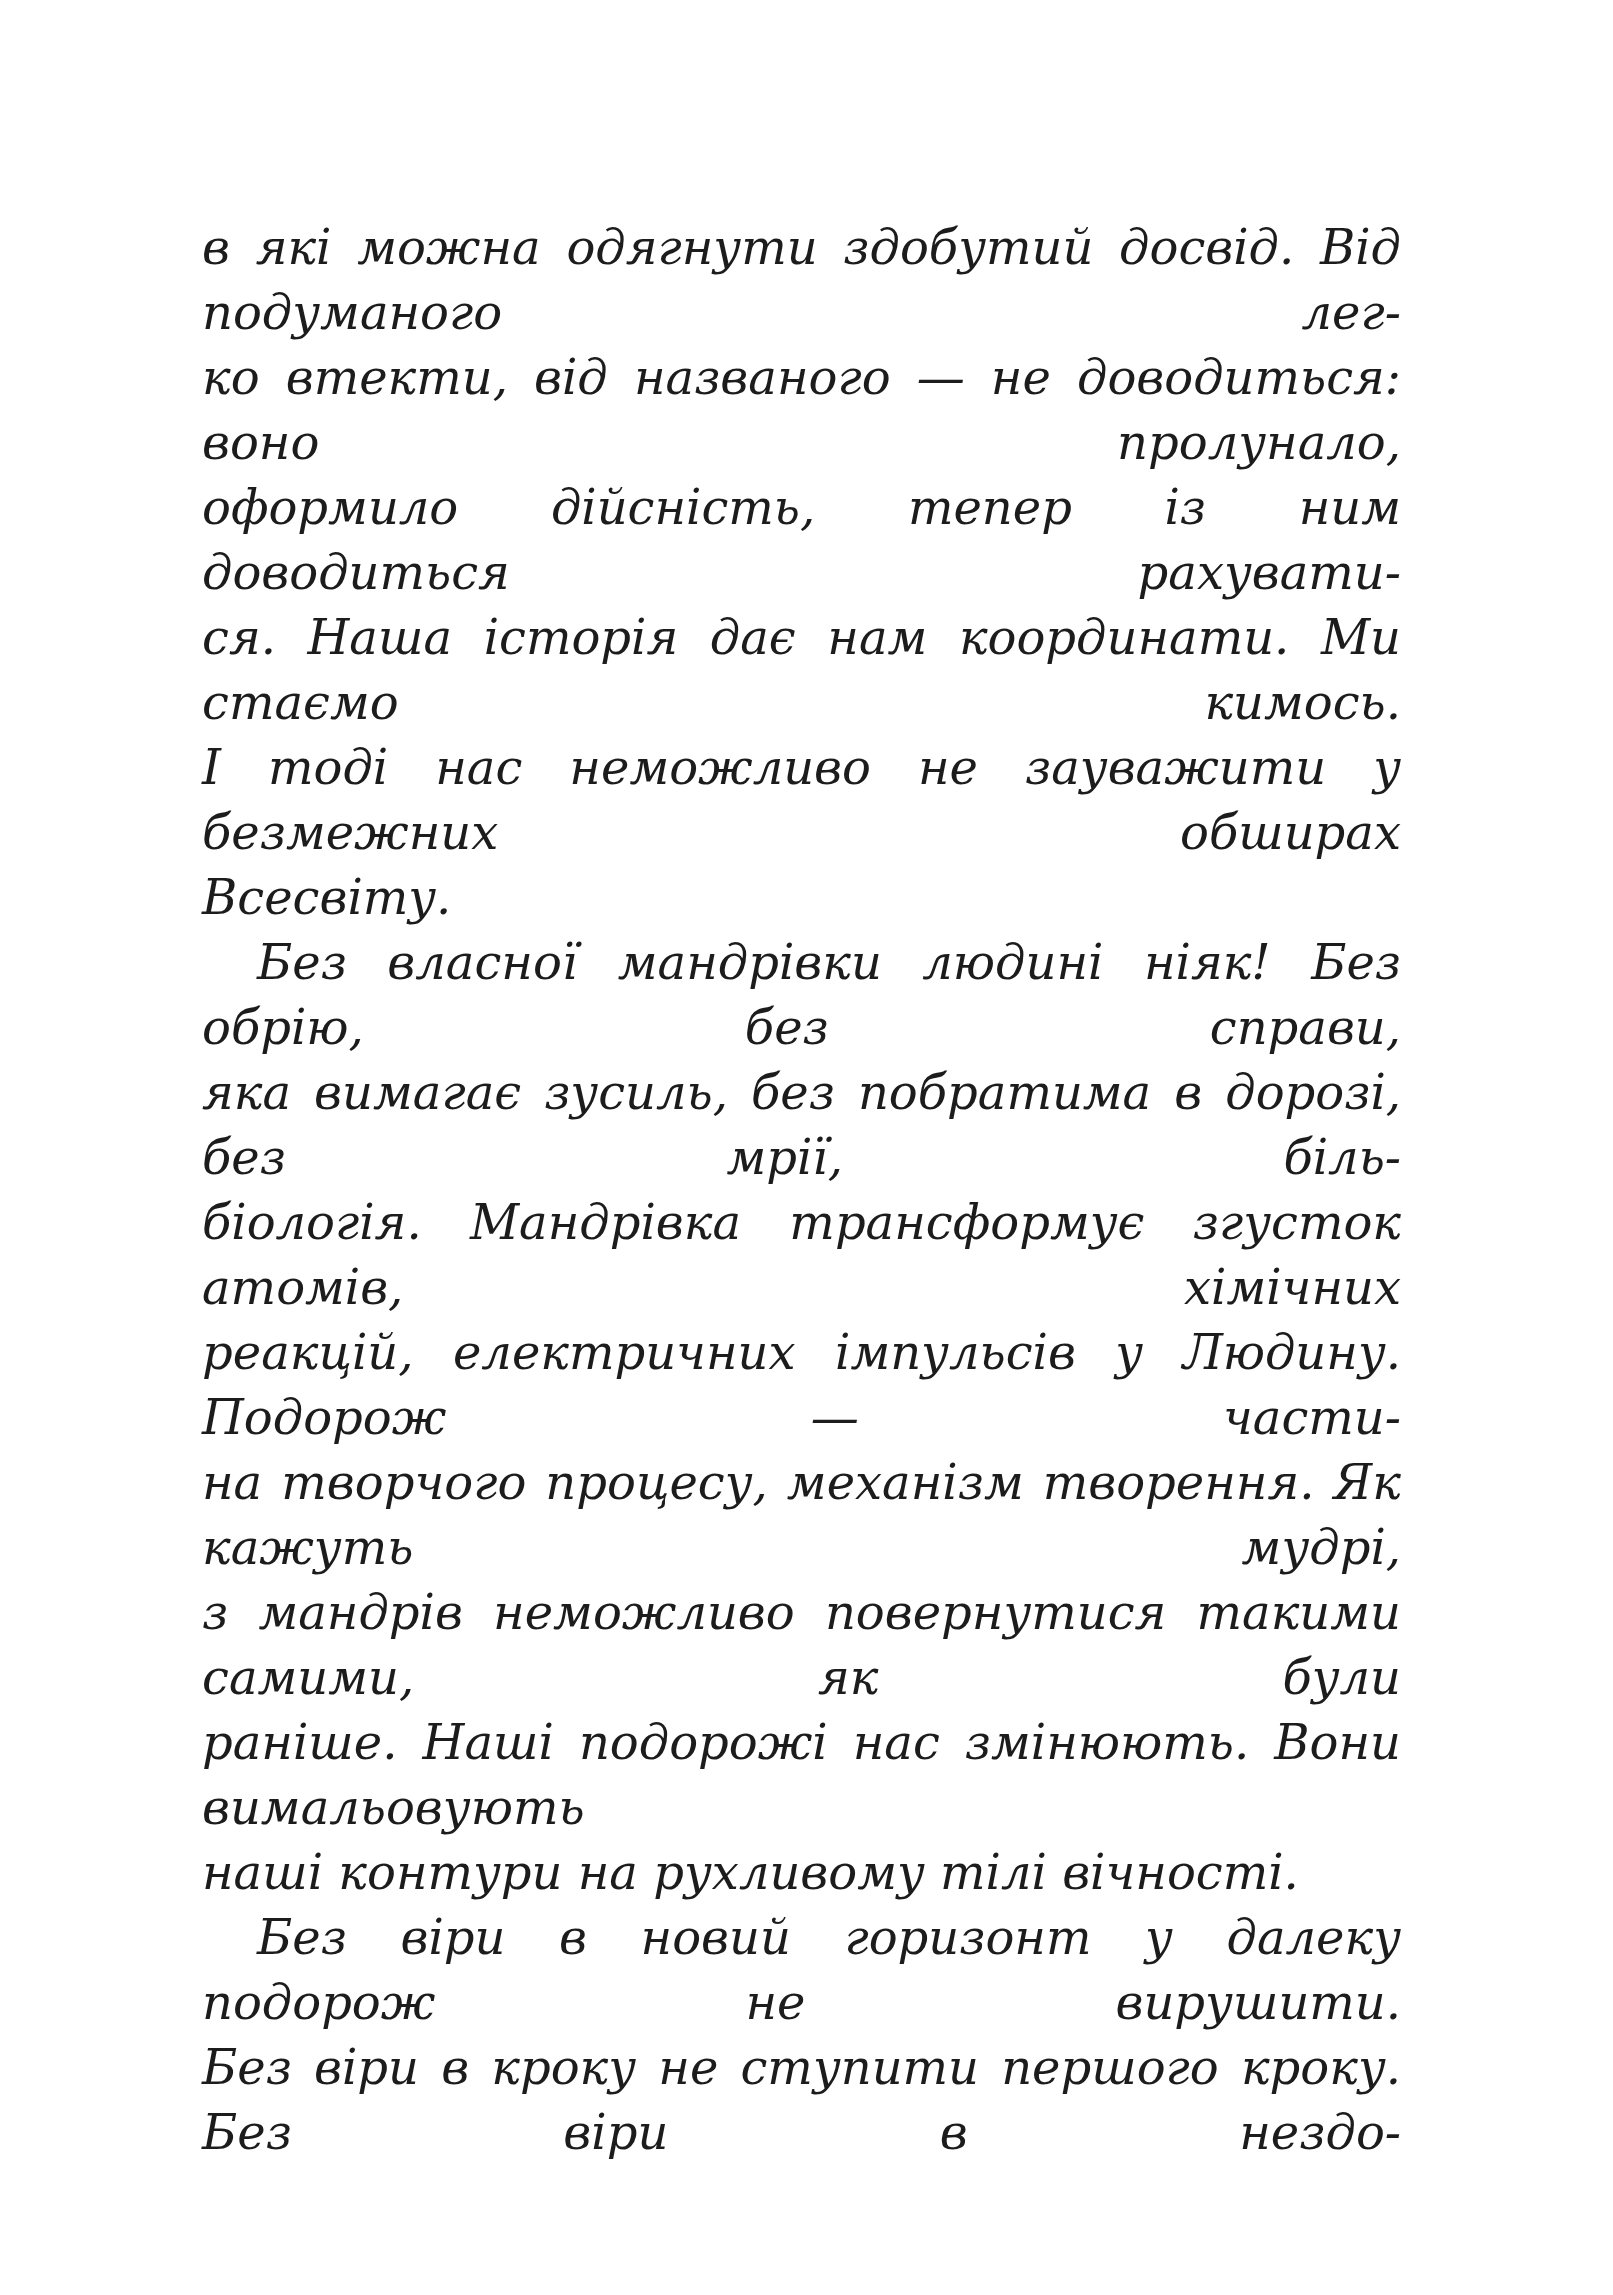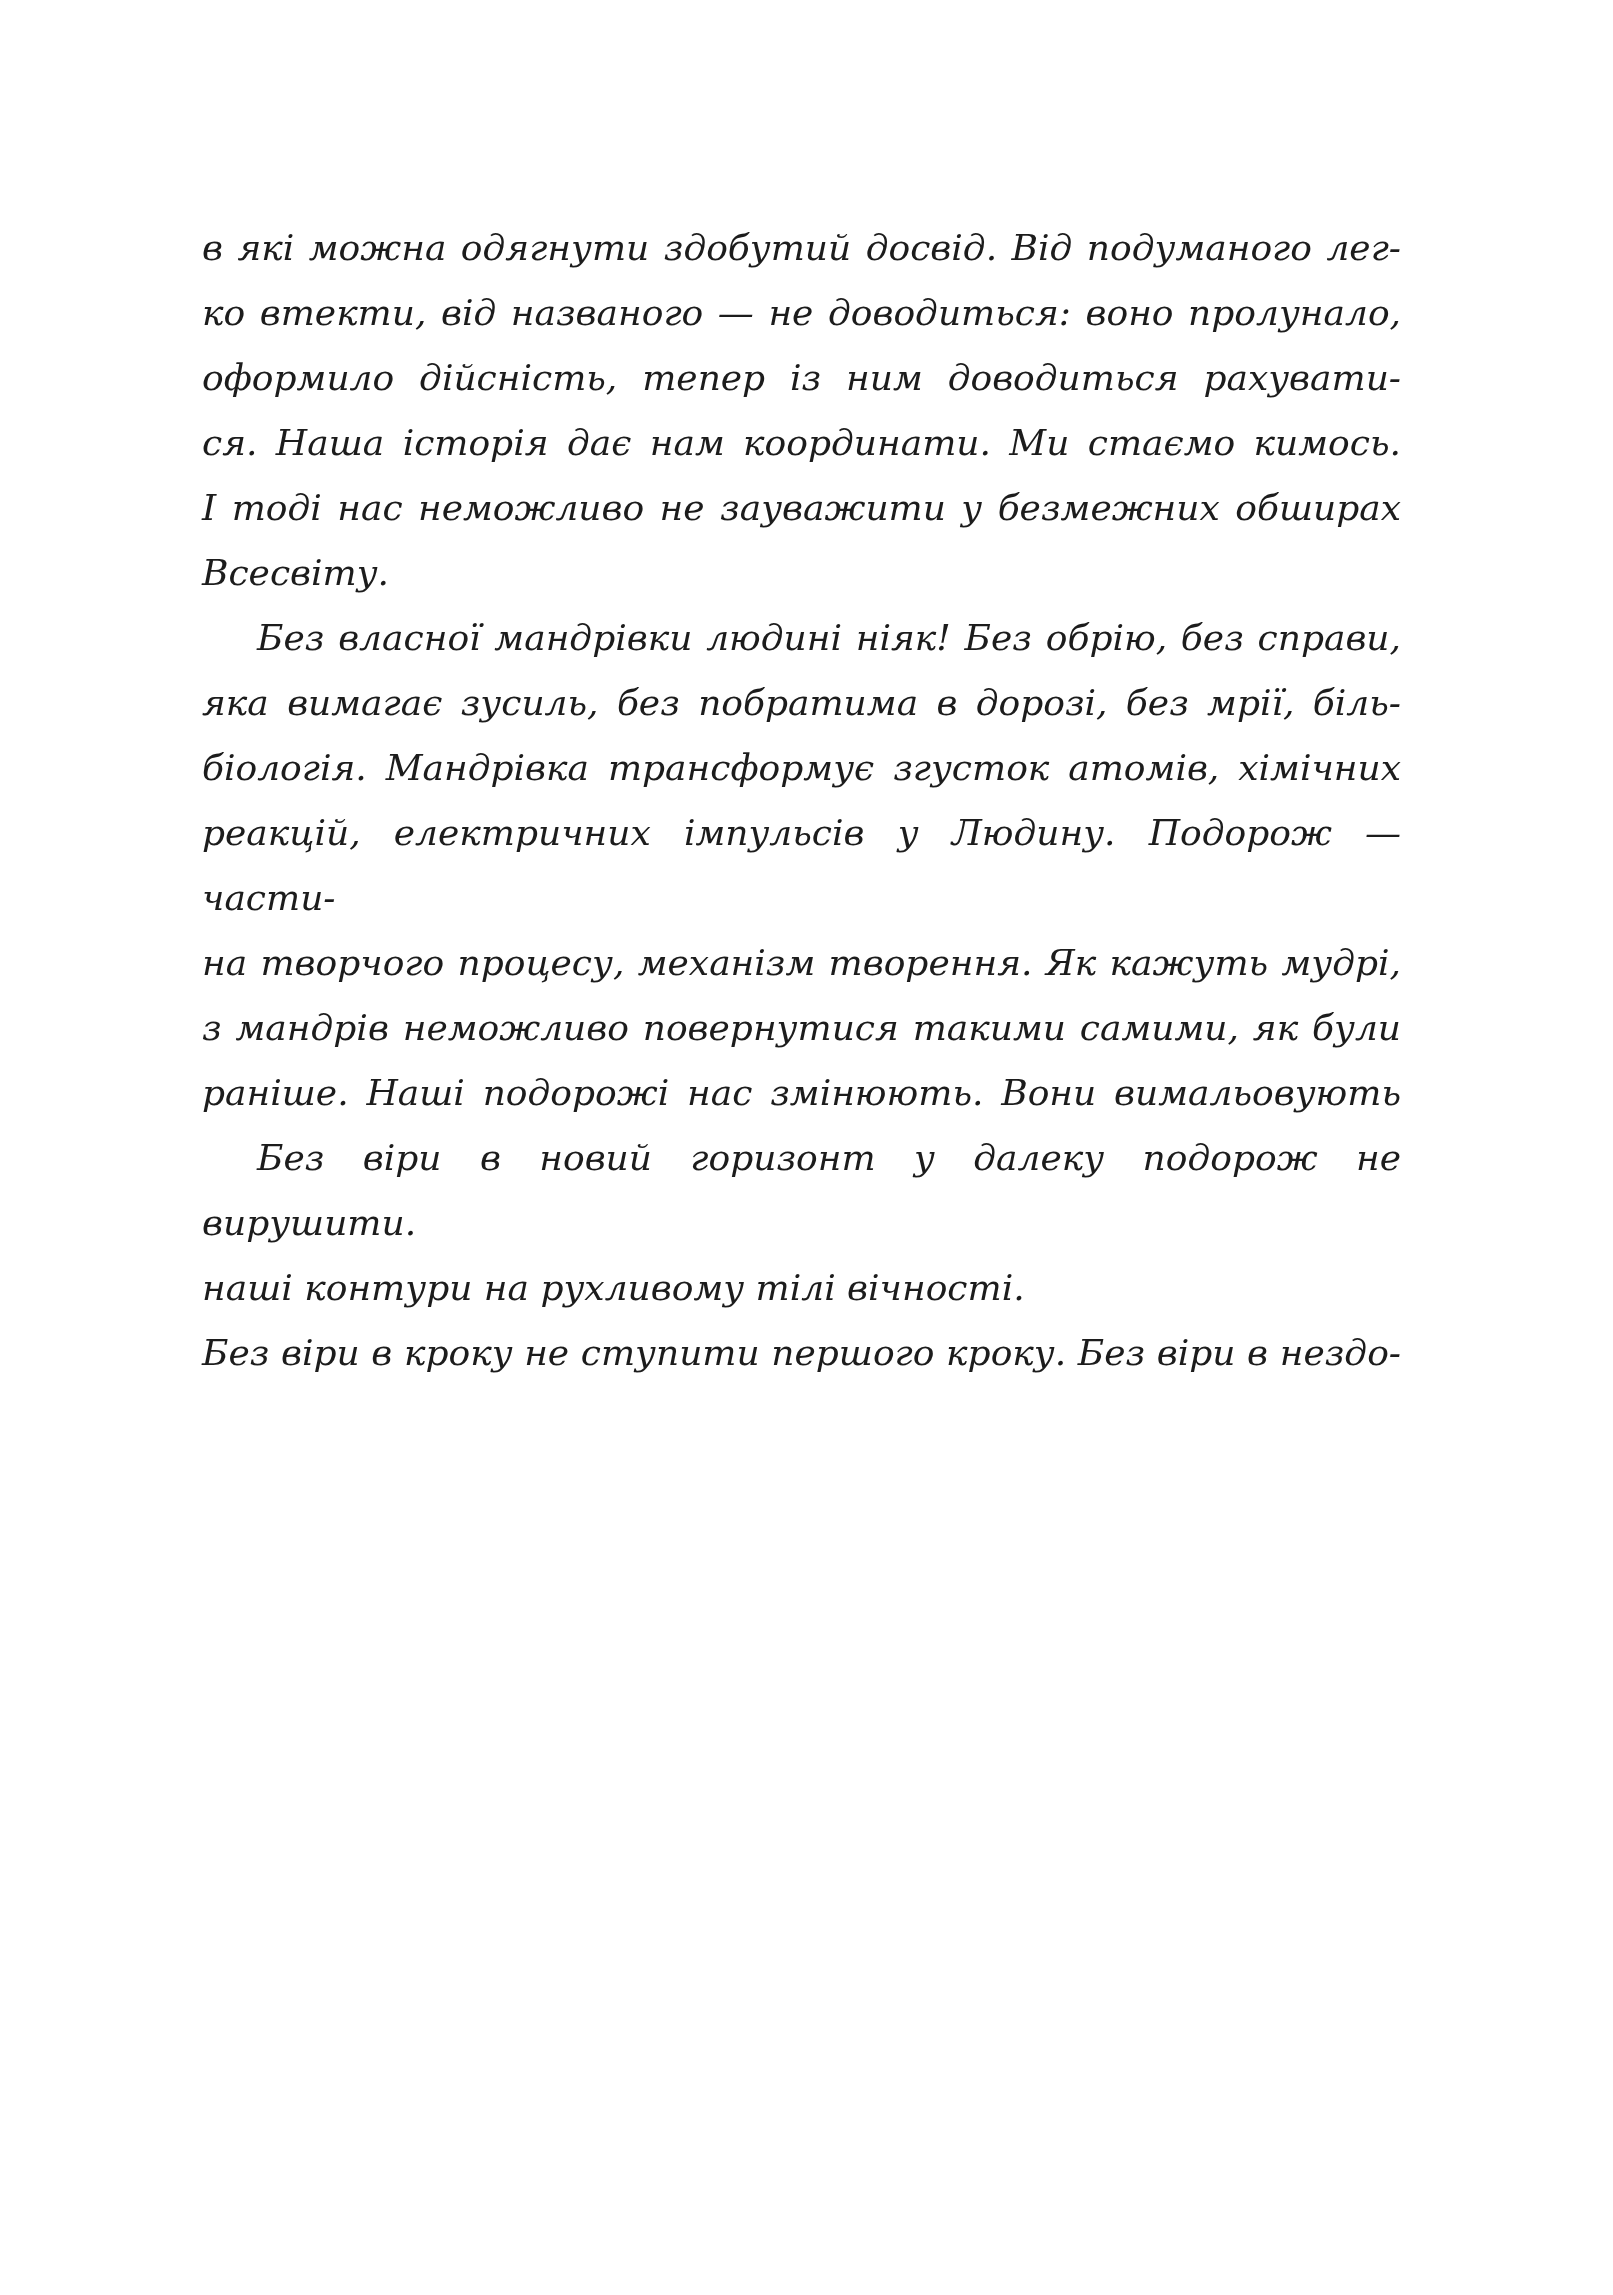--- a/index.html
+++ b/index.html
@@ -6,21 +6,21 @@
   body { background: #ffffff; }
   .page {
     position: relative;
     width: 1605px;
     height: 2295px;
     background: #ffffff;
     box-sizing: border-box;
     padding: 215px 204px 0 202px;
     font-family: "DejaVu Serif", serif;
     font-style: italic;
-    font-size: 36px;
+    font-size: 48px;
     line-height: 65px;
     color: #1c1c1c;
   }
   .textblock { width: 100%; }
   .line {
     text-align: justify;
     text-align-last: justify;
   }
   .line.end {
     text-align-last: left;
@@ -40,18 +40,18 @@
     <div class="line">ся. Наша історія дає нам координати. Ми стаємо кимось.</div>
     <div class="line">І тоді нас неможливо не зауважити у безмежних обширах</div>
     <div class="line end">Всесвіту.</div>
     <div class="line indent">Без власної мандрівки людині ніяк! Без обрію, без справи,</div>
     <div class="line">яка вимагає зусиль, без побратима в дорозі, без мрії, біль-</div>
     <div class="line">біологія. Мандрівка трансформує згусток атомів, хімічних</div>
     <div class="line">реакцій, електричних імпульсів у Людину. Подорож — части-</div>
     <div class="line">на творчого процесу, механізм творення. Як кажуть мудрі,</div>
     <div class="line">з мандрів неможливо повернутися такими самими, як були</div>
     <div class="line">раніше. Наші подорожі нас змінюють. Вони вимальовують</div>
+    <div class="line end">наші контури на рухливому тілі вічності.</div>
     <div class="line indent">Без віри в новий горизонт у далеку подорож не вирушити.</div>
-    <div class="line end">наші контури на рухливому тілі вічності.</div>
     <div class="line">Без віри в кроку не ступити першого кроку. Без віри в нездо-</div>
   </div>
 </div>
 
 
 </body></html>

